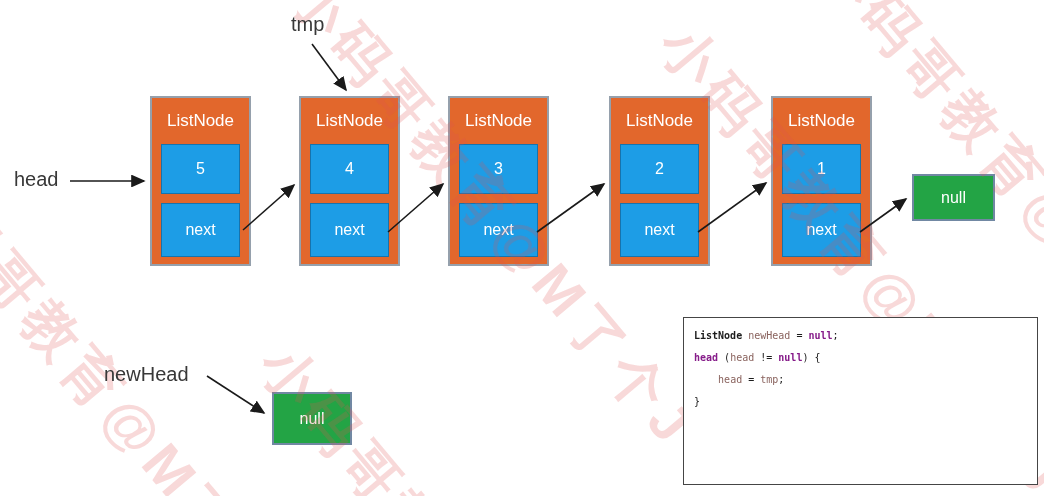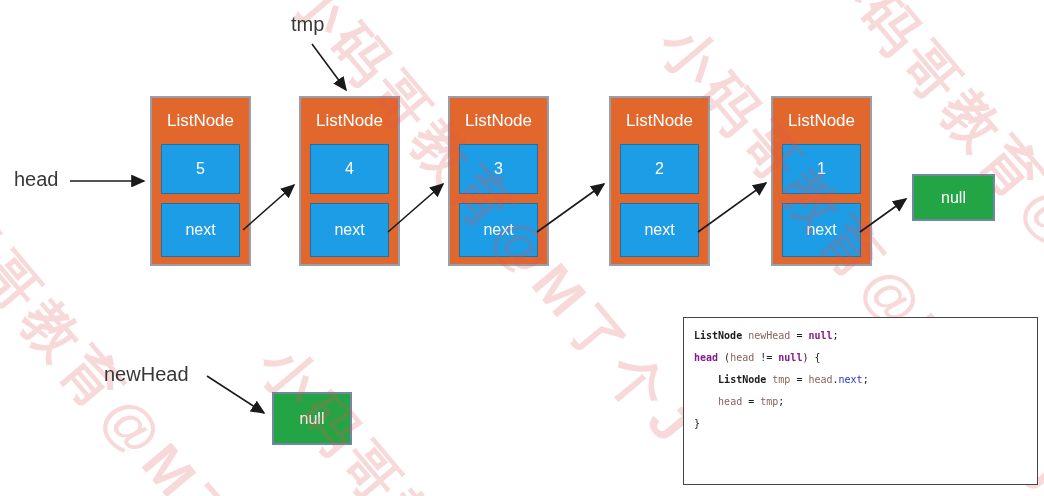--- a/index.html
+++ b/index.html
@@ -126,18 +126,17 @@
     <line x1="388" y1="232" x2="443" y2="184" stroke="#1a1a1a" stroke-width="1.6" marker-end="url(#ah)"></line>
     <line x1="537" y1="232" x2="604" y2="184" stroke="#1a1a1a" stroke-width="1.6" marker-end="url(#ah)"></line>
     <line x1="698" y1="232" x2="766" y2="183" stroke="#1a1a1a" stroke-width="1.6" marker-end="url(#ah)"></line>
     <line x1="860" y1="232" x2="906" y2="199" stroke="#1a1a1a" stroke-width="1.6" marker-end="url(#ah)"></line>
     <line x1="207" y1="376" x2="264" y2="413" stroke="#1a1a1a" stroke-width="1.6" marker-end="url(#ah)"></line>
   </svg>
 
   <div id="code-block">
       <div class="code-line"><span class="type">ListNode</span><span class="p"> </span><span class="id">newHead</span><span class="p"> = </span><span class="kw">null</span><span class="p">;</span></div>
       <div class="code-line"><span class="kw">head</span><span class="p"> (</span><span class="id">head</span><span class="p"> != </span><span class="kw">null</span><span class="p">) {</span></div>
-      <div class="code-line"><span class="p">    </span><span class="type">ListNode</span><span class="p"> </span><span class="id">tmp</span><span class="p"> = </span><span class="id">head</span><span class="p">.</span><span class="fld">next</span><span class="p">;</span></div>
       <div class="code-line"><span class="p">    </span><span class="id">head</span><span class="p"> = </span><span class="id">tmp</span><span class="p">;</span></div>
       <div class="code-line"><span class="p">}</span></div>
     </div>
 
 </div>
 
 </body></html>

